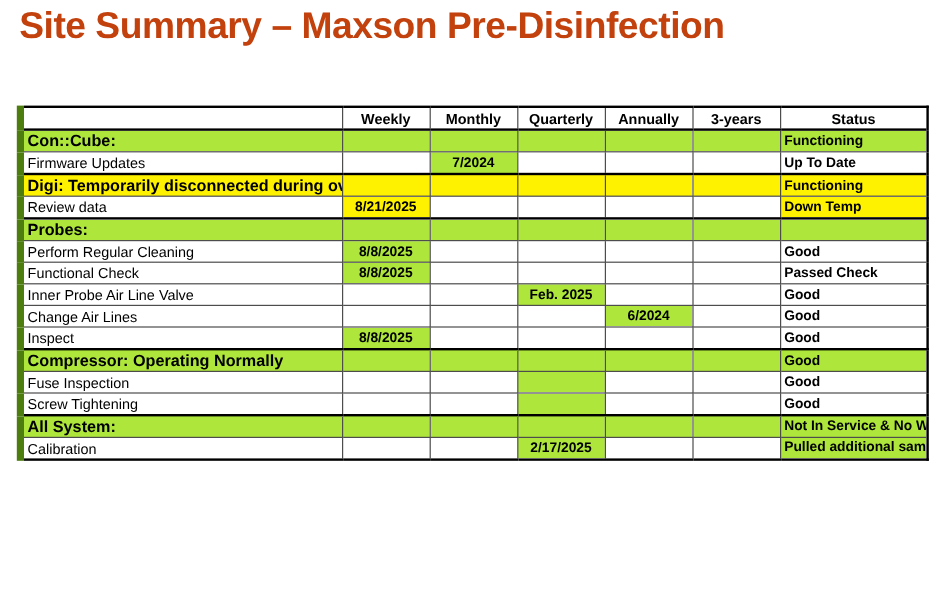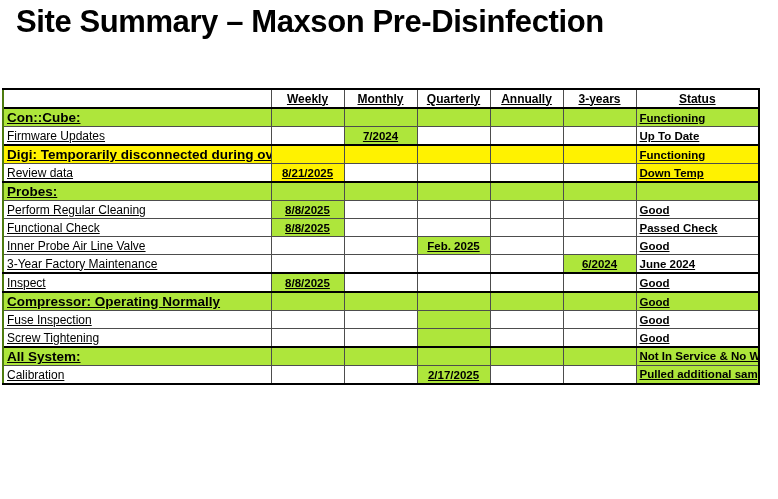--- a/index.html
+++ b/index.html
@@ -18,52 +18,51 @@
     width: 778px;
     height: 499px;
     background: #ffffff;
   }
   #title {
     position: absolute;
     left: 16px;
     top: 4px;
     font-size: 31px;
     font-weight: bold;
-    color: #000000;
+    color: #c2410c;
     letter-spacing: -0.4px;
     white-space: nowrap;
     font-family: "Liberation Sans", sans-serif;
   }
   #table-wrap {
     position: absolute;
-    left: 2px;
+    left: 14px;
     top: 88px;
     width: 754px;
-    text-decoration: underline;
   }
   table.sheet {
     border-collapse: collapse;
     table-layout: fixed;
     width: 754px;
     font-size: 11.5px;
     color: #000000;
   }
   table.sheet td {
     border: 1px solid #4d4d4d;
     padding: 0 3px;
     height: 17px;
     vertical-align: middle;
     overflow: hidden;
     white-space: nowrap;
   }
   
   table.sheet tr.sec-top td { border-top: 2px solid #000000; }
   table.sheet tr.sec-bot td { border-bottom: 2px solid #000000; }
   table.sheet tr.hdr td { border-top: 2px solid #000000; }
-  table.sheet td.first { border-left: 2px solid #4d7c0f; }
+  table.sheet td.first { border-left: 6px solid #4d7c0f; }
   table.sheet td.last  { border-right: 2px solid #000000; }
 
   .c-task   { width: 268px; text-align: left; }
   .c-per    { width: 73px;  text-align: center; }
   .c-status { width: 123px; text-align: center; }
 
   .hdr td { font-weight: bold; text-align: center; font-size: 12px; height: 19px; }
 
   .green  { background: #AEE63B; }
   .yellow { background: #FFF200; }
@@ -177,28 +176,28 @@
           </tr>
           <tr>
             <td class="first task-label">Inner Probe Air Line Valve</td>
             <td class="val"></td>
             <td class="val"></td>
             <td class="val green">Feb. 2025</td>
             <td class="val"></td>
             <td class="val"></td>
             <td class="last status-txt">Good</td>
           </tr>
-          <tr class=" sec-bot">
-            <td class="first task-label">3-Year Factory Maintenance</td>
-            <td class="val"></td>
+          <tr>
+            <td class="first task-label">Change Air Lines</td>
             <td class="val"></td>
             <td class="val"></td>
             <td class="val"></td>
             <td class="val green">6/2024</td>
-            <td class="last status-txt">June 2024</td>
+            <td class="val"></td>
+            <td class="last status-txt">Good</td>
           </tr>
           <tr class=" sec-bot">
             <td class="first task-label">Inspect</td>
             <td class="val green">8/8/2025</td>
             <td class="val"></td>
             <td class="val"></td>
             <td class="val"></td>
             <td class="val"></td>
             <td class="last status-txt">Good</td>
           </tr>

